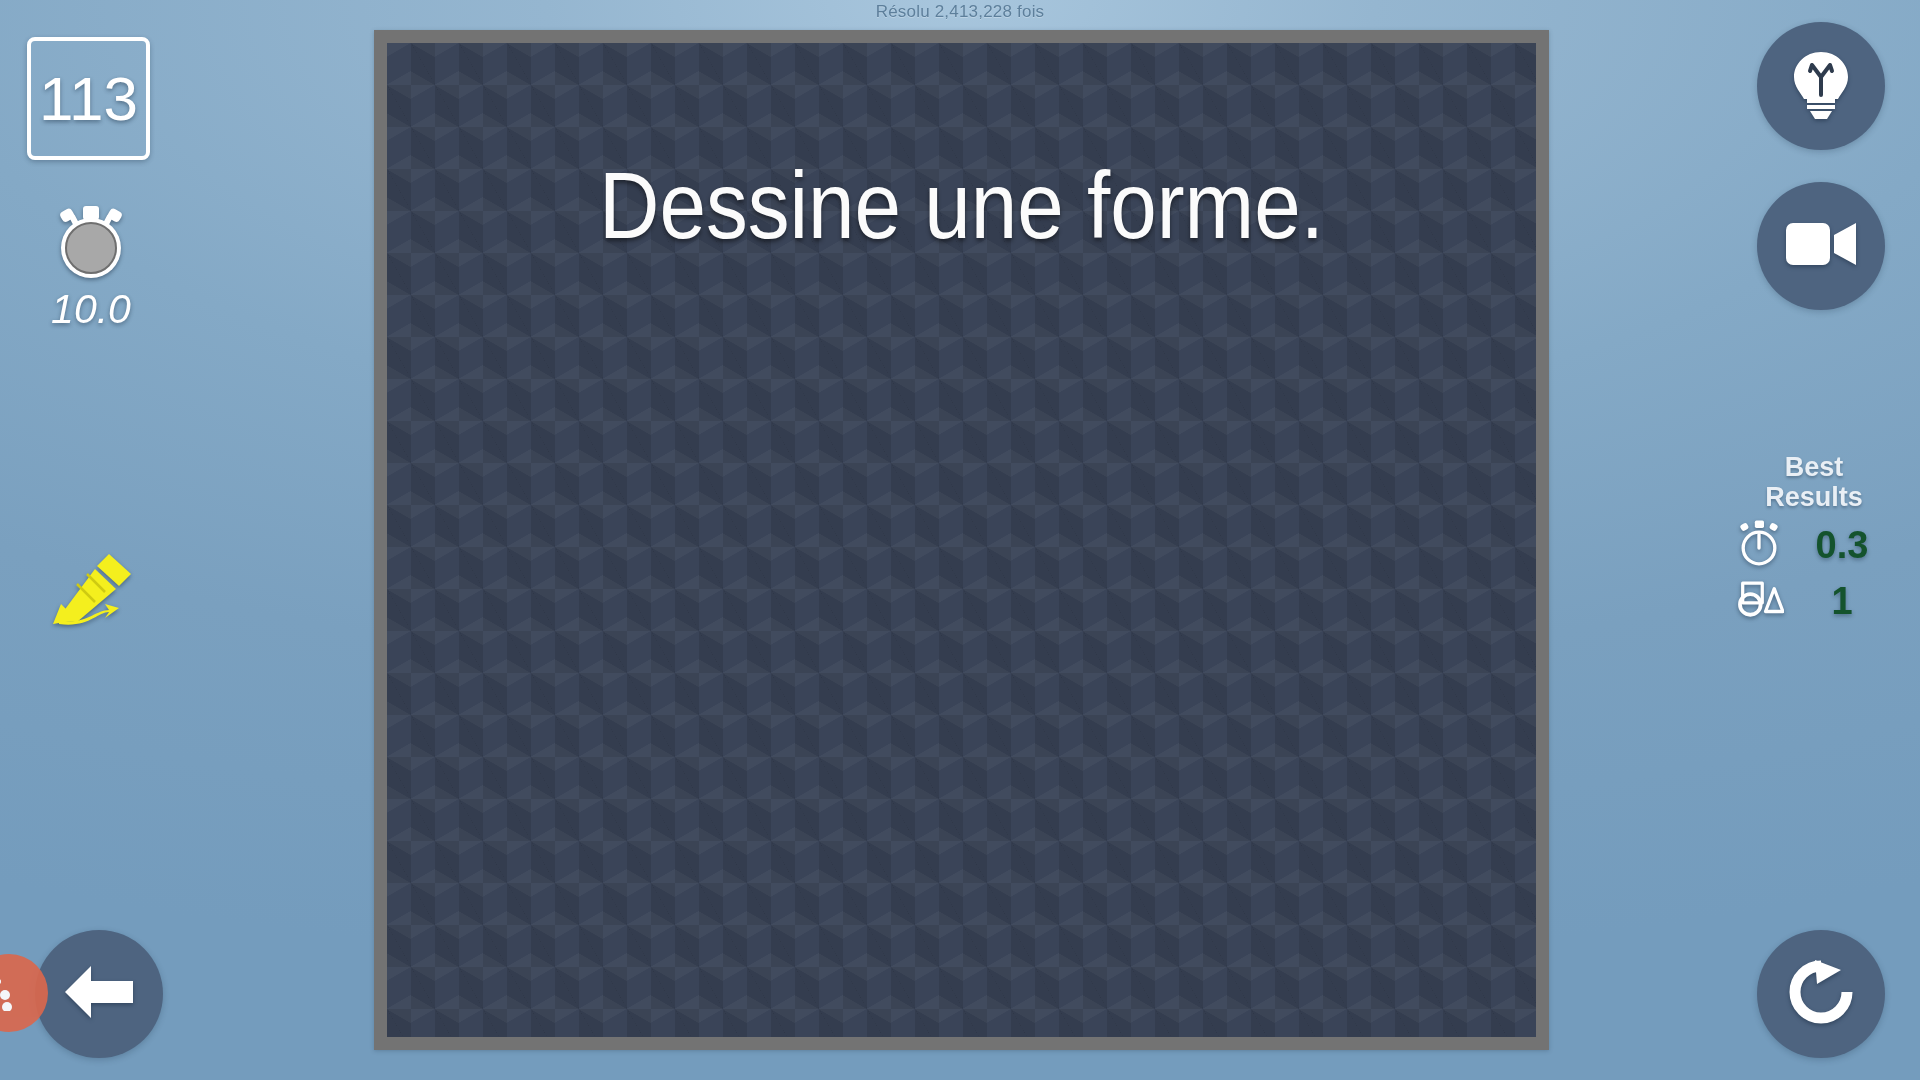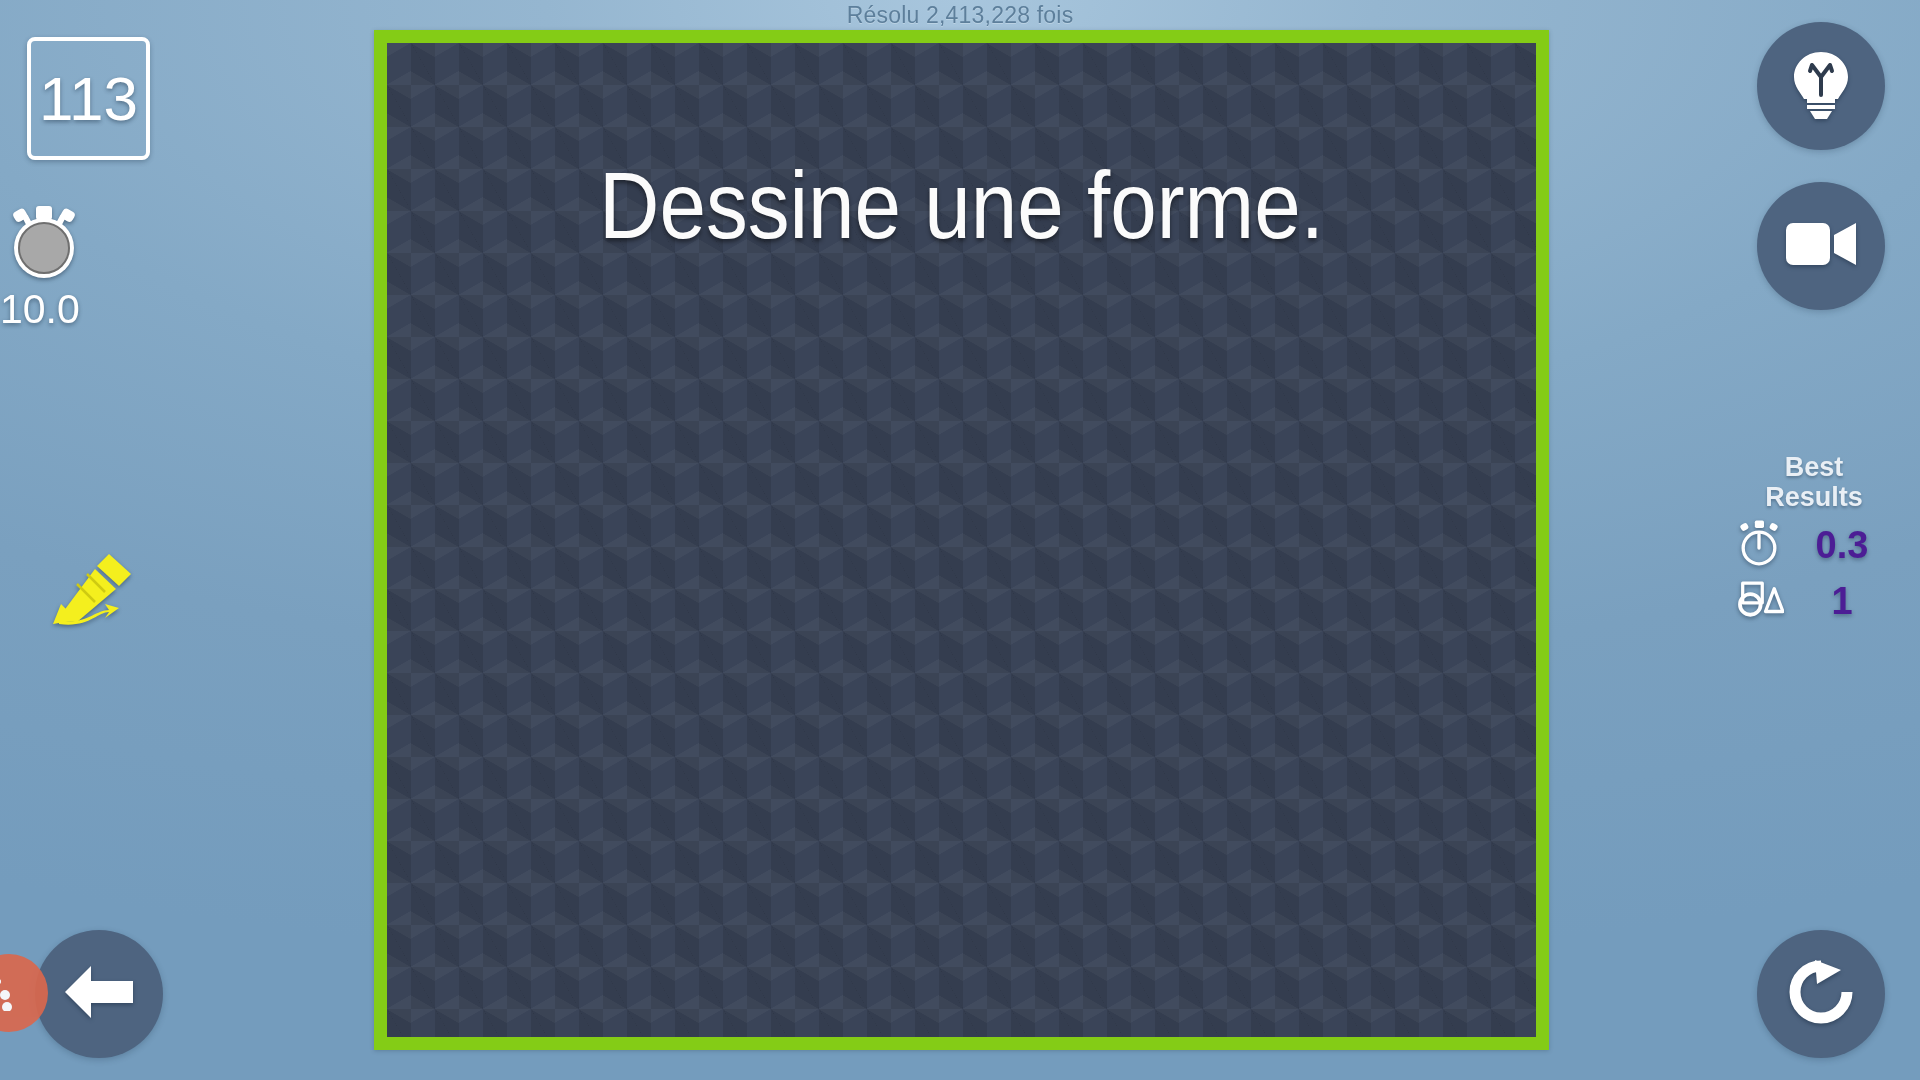--- a/index.html
+++ b/index.html
@@ -18,34 +18,34 @@
         #a8c6dd 0%, #95b6d0 18%, #84a9c6 45%, #7aa0bf 70%, #749cbd 100%);
   }
 
   
   #solved-counter {
     position: absolute;
     top: 2px;
     left: 0;
     width: 100%;
     text-align: center;
-    font-size: 23px;
+    font-size: 17px;
     color: #5d7f9b;
     letter-spacing: .2px;
     text-shadow: 0 1px 0 rgba(255,255,255,.25);
   }
 
   
   #canvas-frame {
     position: absolute;
     left: 374px;
     top: 30px;
     width: 1175px;
     height: 1020px;
-    background: #84cc16;
+    background: #737373;
     padding: 13px;
     box-shadow: 0 1px 4px rgba(30,50,70,.25);
   }
   #drawing-canvas {
     position: relative;
     width: 100%;
     height: 100%;
     background-color: #3a4458;
     background-image:
       linear-gradient(30deg,  rgba(255,255,255,.035) 12%, transparent 12.5%, transparent 87%, rgba(255,255,255,.035) 87.5%, rgba(255,255,255,.035)),
@@ -94,22 +94,23 @@
     display: flex;
     align-items: center;
     justify-content: center;
     text-shadow: 0 2px 4px rgba(20,40,60,.45);
     box-shadow: 0 2px 5px rgba(20,40,60,.30);
   }
   .hud-stat {
     position: absolute;
     left: 0;
     width: 182px;
-    text-align: left;
+    text-align: center;
     color: #ffffff;
+    font-style: italic;
   }
   .hud-stat .hud-val {
     font-size: 41px;
     margin-top: 2px;
     text-shadow: 0 2px 4px rgba(20,40,60,.45);
   }
   #timer-stat  { top: 196px; }
   #shapes-stat { top: 380px; }
   #tool-indicator {
     position: absolute;
@@ -175,21 +176,21 @@
   #best-results .br-row {
     display: flex;
     align-items: center;
     justify-content: flex-start;
     gap: 16px;
     margin-top: 6px;
     padding-left: 8px;
   }
   #best-results .br-val {
     font-size: 38px;
-    color: #4c1d95;
+    color: #14532d;
     text-shadow: 0 2px 4px rgba(20,40,60,.40);
     min-width: 84px;
     text-align: center;
   }
   .ico-shadow { filter: drop-shadow(0 2px 2px rgba(18,36,56,.45)); }
 </style>
 </head>
 <body>
 
 <div id="solved-counter">Résolu 2,413,228 fois</div>

